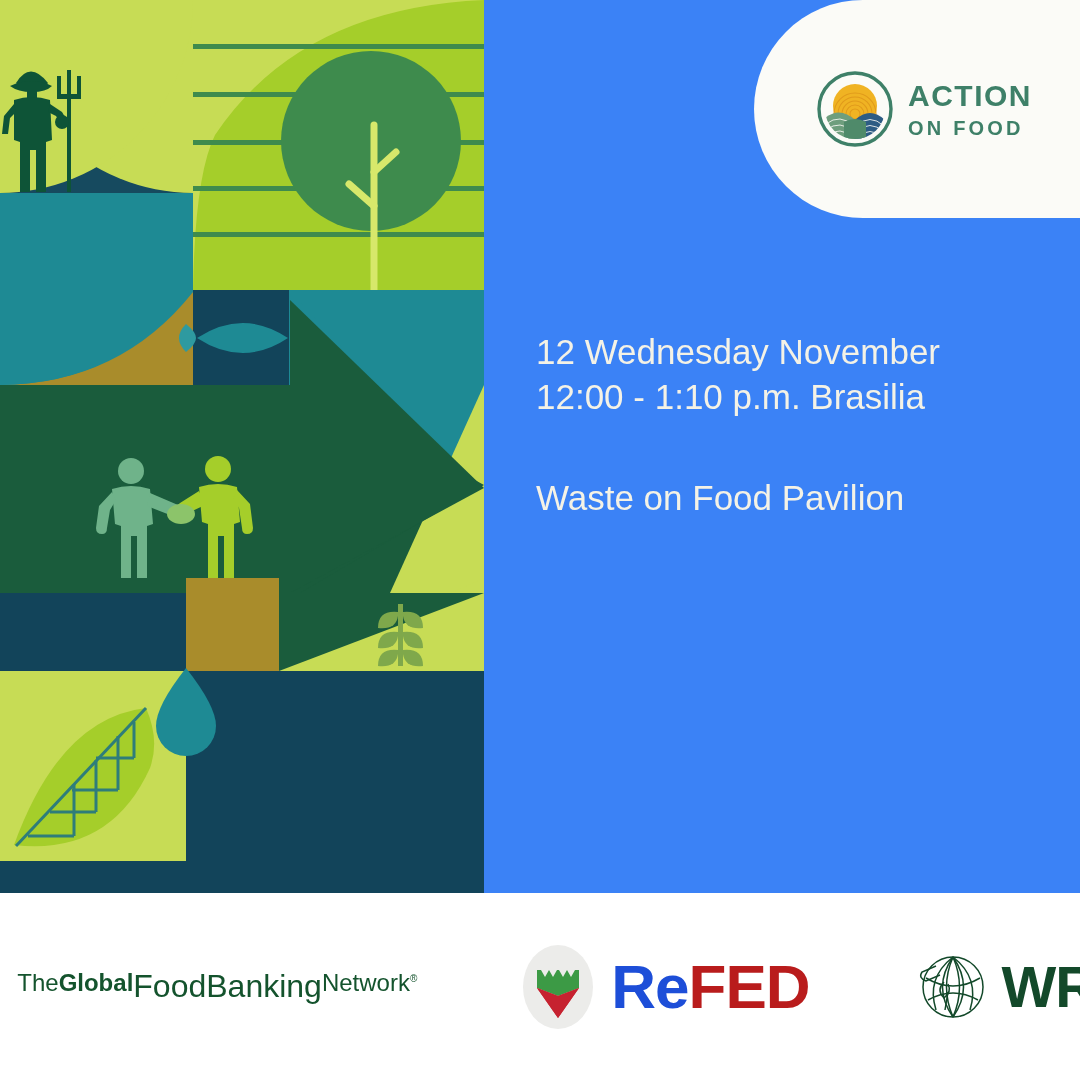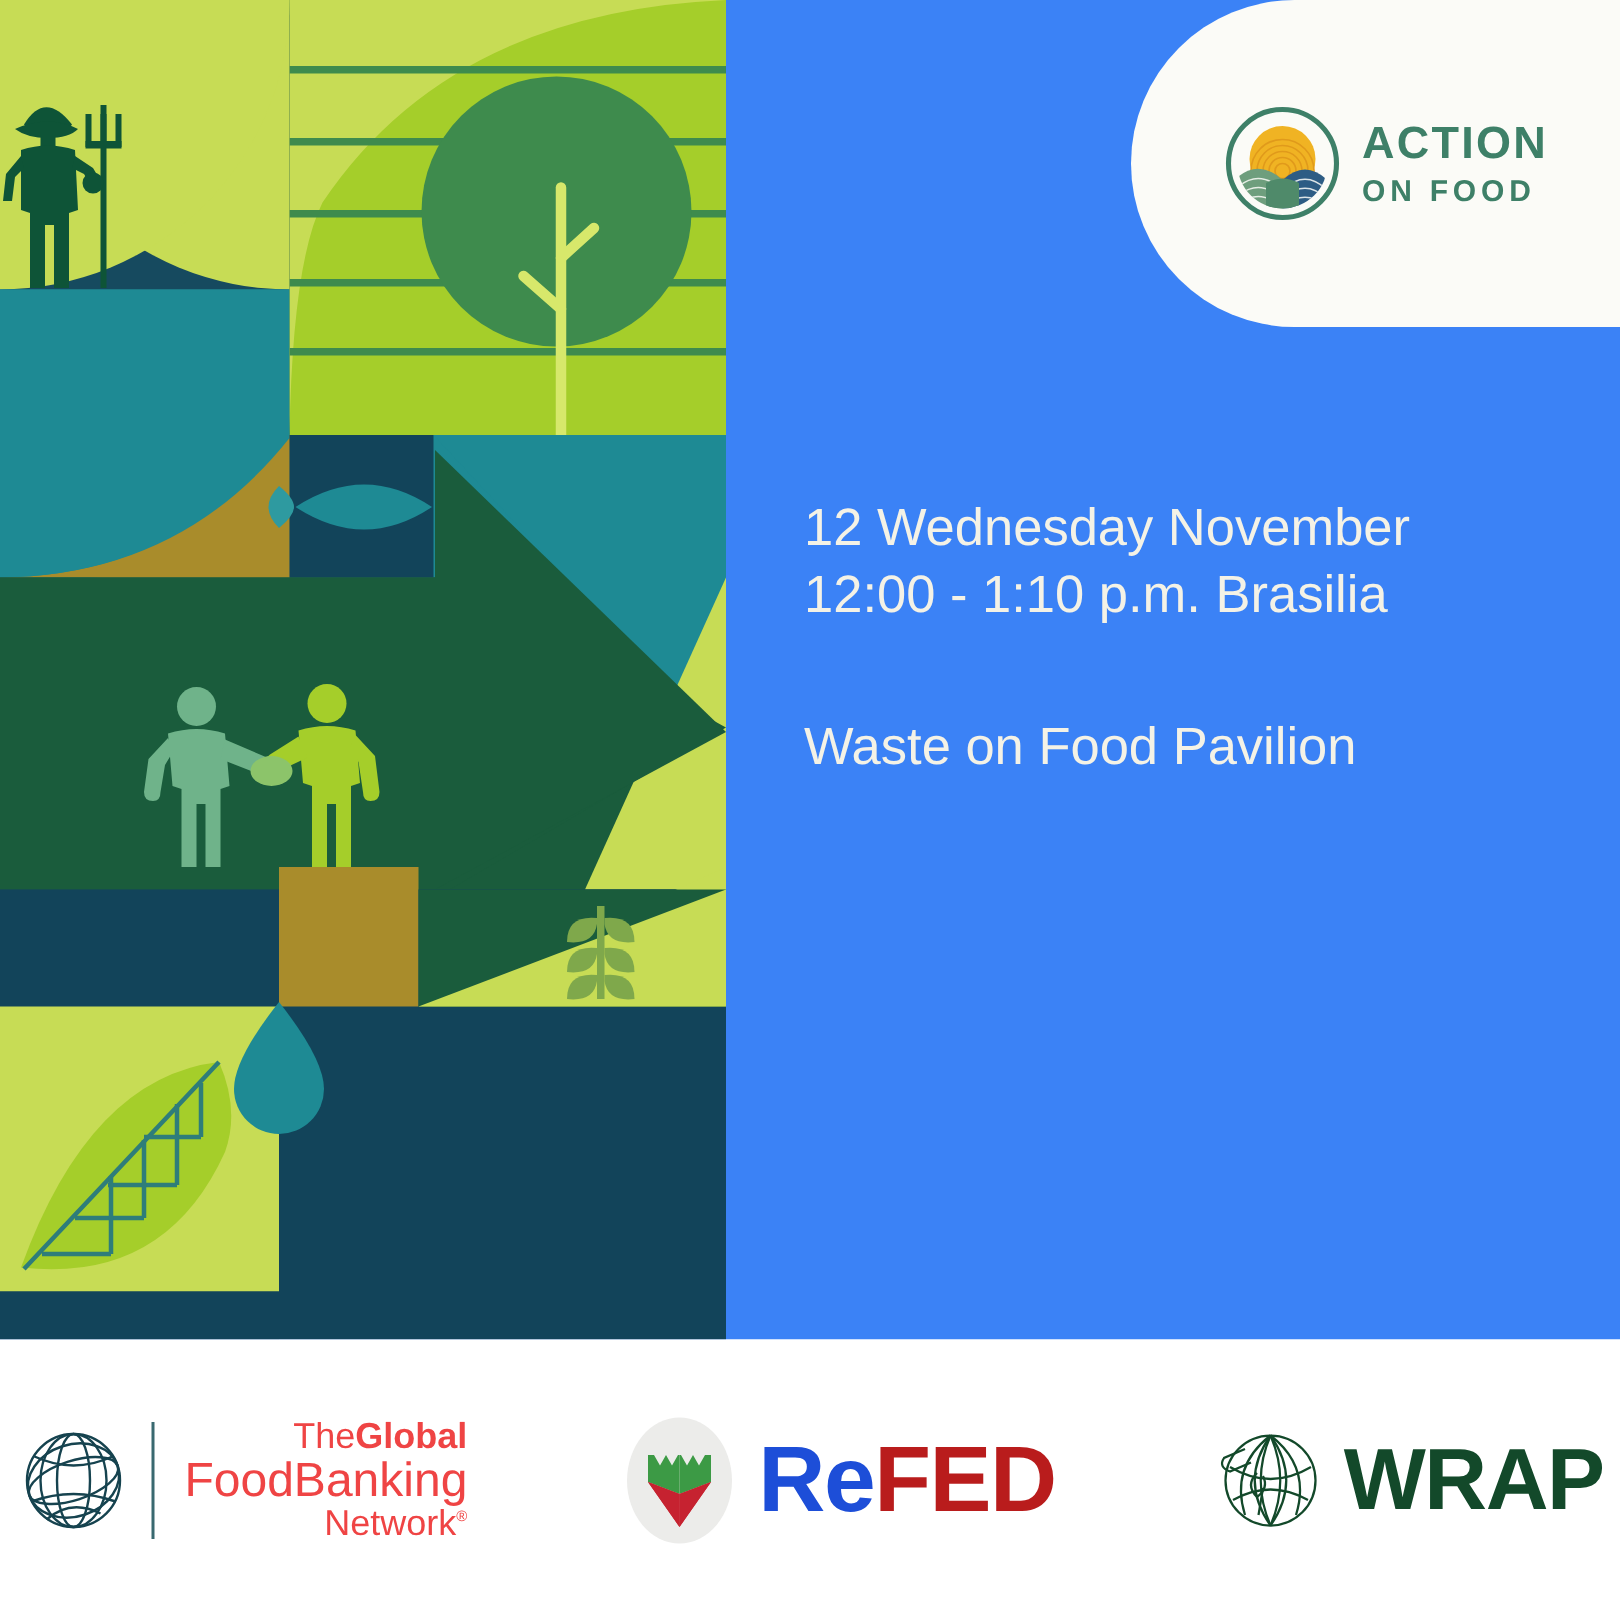--- a/index.html
+++ b/index.html
@@ -90,21 +90,21 @@
     position:absolute;left:0;top:893px;width:1080px;height:187px;
     background:#ffffff;
     display:flex;align-items:center;justify-content:center;
     gap:104px;
   }
   .f-logo{display:flex;align-items:center;}
 
   
   .gfn{gap:10px;}
   .gfn-rule{width:2px;height:78px;background:#164F57;opacity:.85;margin:0 10px 0 4px;}
-  .gfn-words{display:flex;flex-direction:column;line-height:1.05;color:#ef4444;align-items:flex-end;}
+  .gfn-words{display:flex;flex-direction:row;line-height:1.05;color:#14532d;}
   .gfn-r1{font-size:24px;font-family:"Liberation Sans",sans-serif;}
   .gfn-r1 b{font-weight:bold;}
   .gfn-r2{font-size:32px;font-weight:normal;font-family:"Liberation Sans",sans-serif;}
   .gfn-r3{font-size:24px;font-family:"Liberation Sans",sans-serif;}
   .gfn-r3 sup{font-size:10px;vertical-align:super;}
 
   
   .refed{gap:16px;}
   .refed-word{
     font-family:"Liberation Sans",sans-serif;

